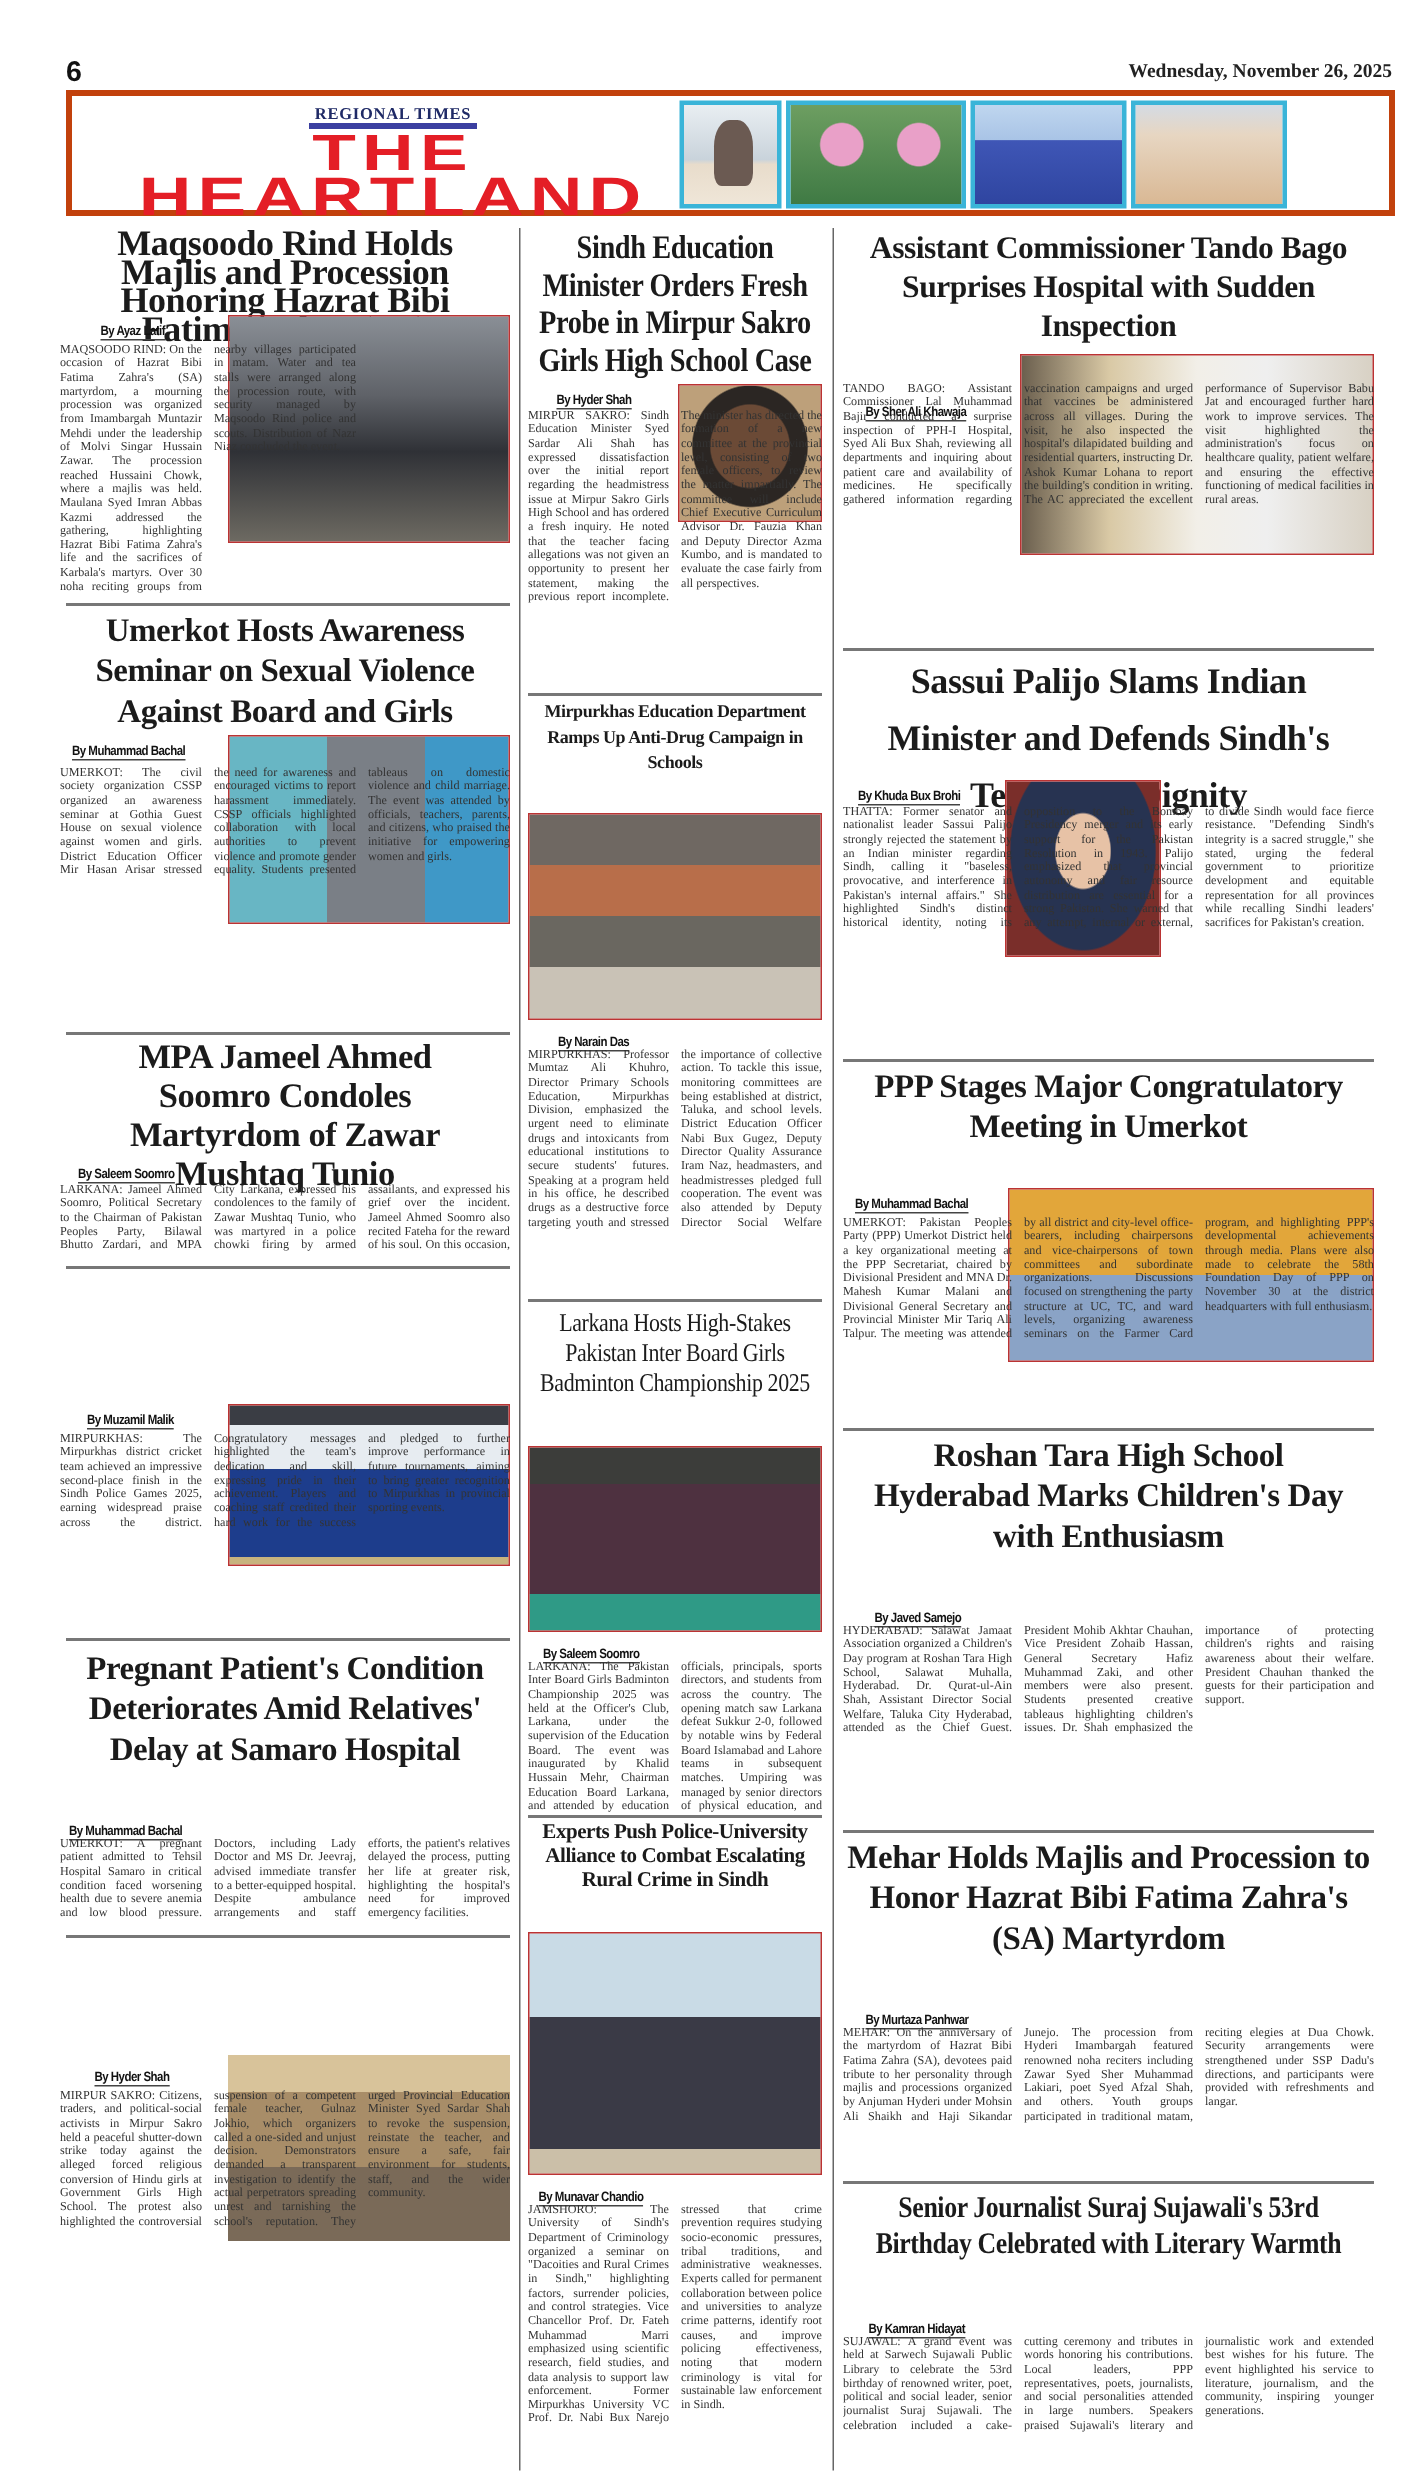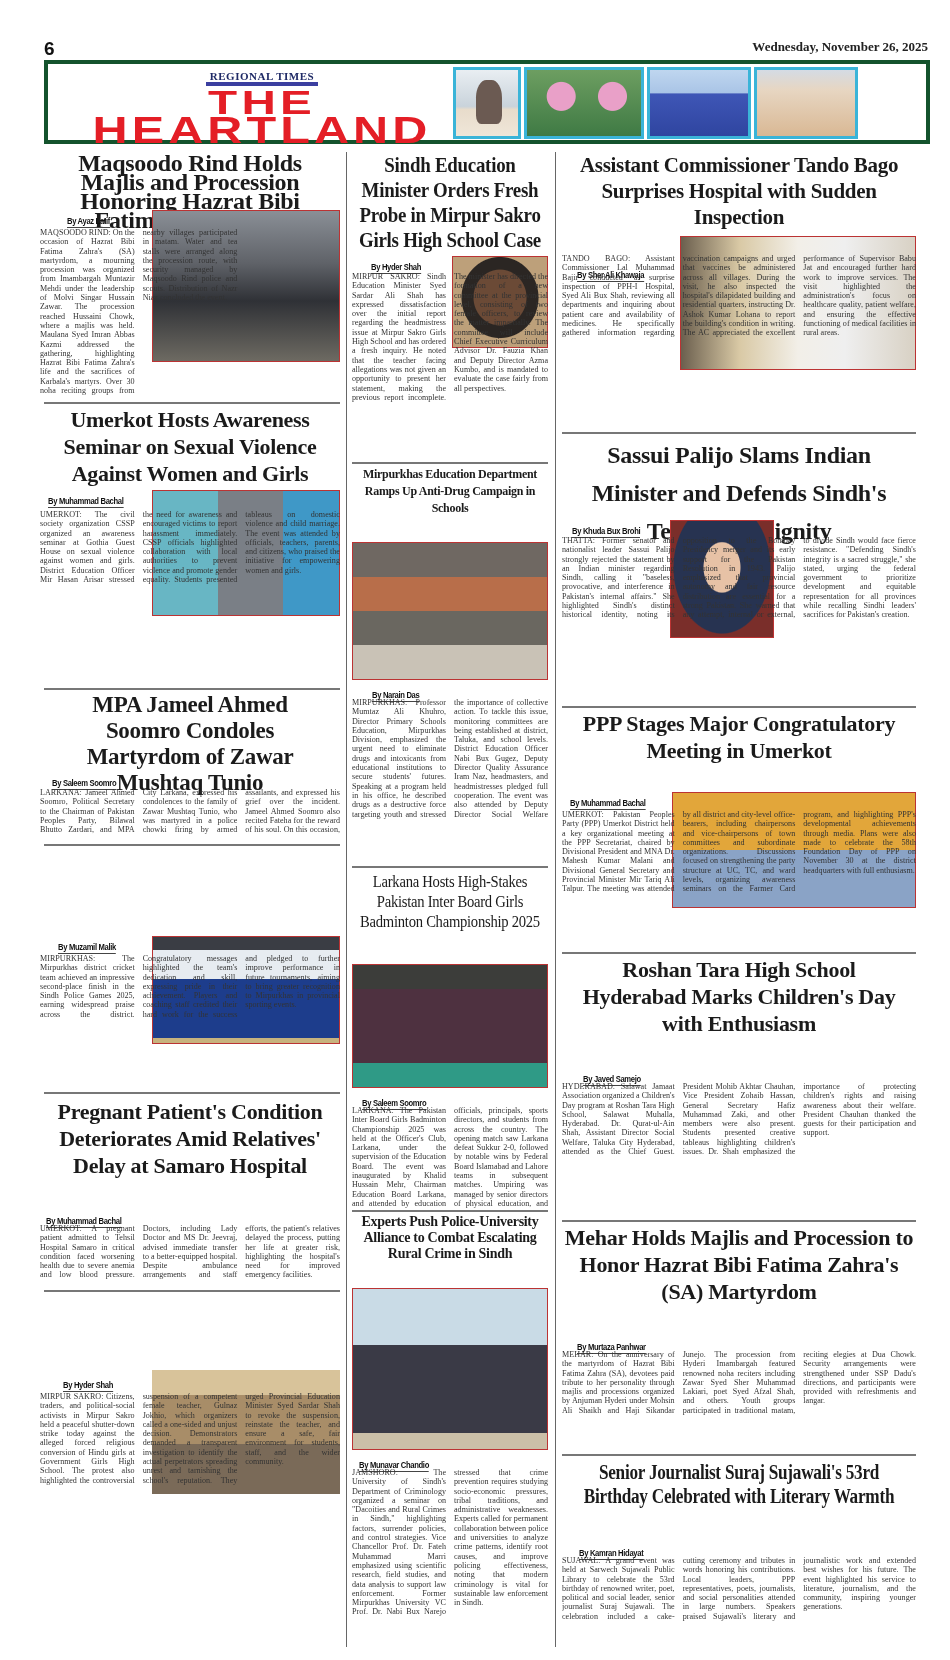--- a/index.html
+++ b/index.html
@@ -2,21 +2,21 @@
 <html><head>
 <meta charset="utf-8">
 <style>
   * { box-sizing: border-box; margin: 0; padding: 0; }
   html, body { width: 950px; height: 1660px; background: #fff; overflow: hidden; }
   body { font-family: "Liberation Serif", serif; color: #222; position: relative; }
 
   .page-num { position: absolute; left: 44px; top: 38px; font-family: "Liberation Sans", sans-serif; font-weight: 900; font-size: 19px; color: #111; }
   .page-date { position: absolute; right: 22px; top: 39px; font-weight: bold; font-size: 13px; color: #222; }
 
-  .masthead { position: absolute; left: 44px; top: 60px; width: 886px; height: 84px; border: 4px solid #14532d; background: #fff; }
+  .masthead { position: absolute; left: 44px; top: 60px; width: 886px; height: 84px; border: 4px solid #c2410c; background: #fff; }
   .mast-brand { position: absolute; left: 24px; top: 2px; width: 380px; text-align: center; }
   .mast-sub { display: inline-block; font-weight: bold; font-size: 11px; letter-spacing: 0.5px; color: #1f2a66; border-bottom: 4px solid #3b3fa0; padding: 0 4px; line-height: 12px; }
   .mast-title1 { font-family: "Liberation Sans", sans-serif; font-weight: 900; color: #e41e26; font-size: 34px; line-height: 28px; letter-spacing: 3px; transform: scaleX(1.4); transform-origin: center; margin-top: 2px; }
   .mast-title2 { font-family: "Liberation Sans", sans-serif; font-weight: 900; color: #e41e26; font-size: 36px; line-height: 30px; letter-spacing: 3px; transform: scaleX(1.35); transform-origin: center; }
   .mast-photos { position: absolute; left: 405px; top: 3px; display: flex; gap: 3px; }
   .mast-photo { width: 104px; height: 72px; border: 3px solid #3ab4d8; }
   .mp1 { background: linear-gradient(180deg,#e9eef2 0%,#c9d3db 55%,#e8dccb 60%,#efe6d8 100%); width: 68px; position: relative; }
   .mp1::after { content:""; position:absolute; left:20px; top:10px; width:26px; height:44px; background:#6b5a52; border-radius:40% 40% 20% 20%; }
   .mp2 { background: radial-gradient(circle at 30% 40%, #e9a0c8 0 14px, transparent 15px), radial-gradient(circle at 75% 40%, #e9a0c8 0 14px, transparent 15px), linear-gradient(180deg,#6d9e61,#3f7a44); width: 120px; }
   .mp3 { background: linear-gradient(180deg,#bfd6ef 0%,#a9c4e6 35%,#3f56b6 36%,#2f45a0 100%); }
@@ -75,21 +75,21 @@
 <div class="article" style="left:40px; top:152px; width:300px; height:248px;">
   <div class="headline" style="font-size:24px; line-height:19px; padding:2px 4px;">Maqsoodo Rind Holds Majlis and Procession Honoring Hazrat Bibi Fatima Zahra (SA)</div>
   <div class="byline-wrap" style="position:absolute; left:0; top:58px; width:105px;"><span class="byline">By Ayaz Latif</span></div>
   <div class="photo ph-crowd" style="left:112px; top:58px; width:188px; height:152px;"></div>
   <div class="body-text" style="position:absolute; left:0; top:76px; width:300px; height:172px; column-count:3; column-gap:8px; column-fill:auto; shape-outside:none;">MAQSOODO RIND: On the occasion of Hazrat Bibi Fatima Zahra's (SA) martyrdom, a mourning procession was organized from Imambargah Muntazir Mehdi under the leadership of Molvi Singar Hussain Zawar. The procession reached Hussaini Chowk, where a majlis was held. Maulana Syed Imran Abbas Kazmi addressed the gathering, highlighting Hazrat Bibi Fatima Zahra's life and the sacrifices of Karbala's martyrs. Over 30 noha reciting groups from nearby villages participated in matam. Water and tea stalls were arranged along the procession route, with security managed by Maqsoodo Rind police and scouts. Distribution of Nazr Niaz concluded the event.</div>
 </div>
 
 <div class="hrule" style="left:44px; top:402px; width:296px;"></div>
 
 <div class="article" style="left:40px; top:406px; width:300px; height:252px;">
-  <div class="headline" style="font-size:22px; line-height:27px;">Umerkot Hosts Awareness Seminar on Sexual Violence Against Women and Girls</div>
+  <div class="headline" style="font-size:22px; line-height:27px;">Umerkot Hosts Awareness Seminar on Sexual Violence Against Board and Girls</div>
   <div class="byline-wrap" style="position:absolute; left:0; top:84px; width:105px;"><span class="byline">By Muhammad Bachal</span></div>
   <div class="photo ph-seminar" style="left:112px; top:84px; width:188px; height:126px;"></div>
   <div class="body-text cols3" style="position:absolute; left:0; top:104px; width:300px; height:148px;">UMERKOT: The civil society organization CSSP organized an awareness seminar at Gothia Guest House on sexual violence against women and girls. District Education Officer Mir Hasan Arisar stressed the need for awareness and encouraged victims to report harassment immediately. CSSP officials highlighted collaboration with local authorities to prevent violence and promote gender equality. Students presented tableaus on domestic violence and child marriage. The event was attended by officials, teachers, parents, and citizens, who praised the initiative for empowering women and girls.</div>
 </div>
 
 <div class="hrule" style="left:44px; top:688px; width:296px;"></div>
 
 <div class="article" style="left:40px; top:692px; width:300px; height:148px;">
   <div class="headline" style="font-size:23px; line-height:26px; padding:0 30px;">MPA Jameel Ahmed Soomro Condoles Martyrdom of Zawar Mushtaq Tunio</div>
   <div class="byline-wrap" style="position:absolute; left:0; top:80px; width:100px;"><span class="byline">By Saleem Soomro</span></div>

